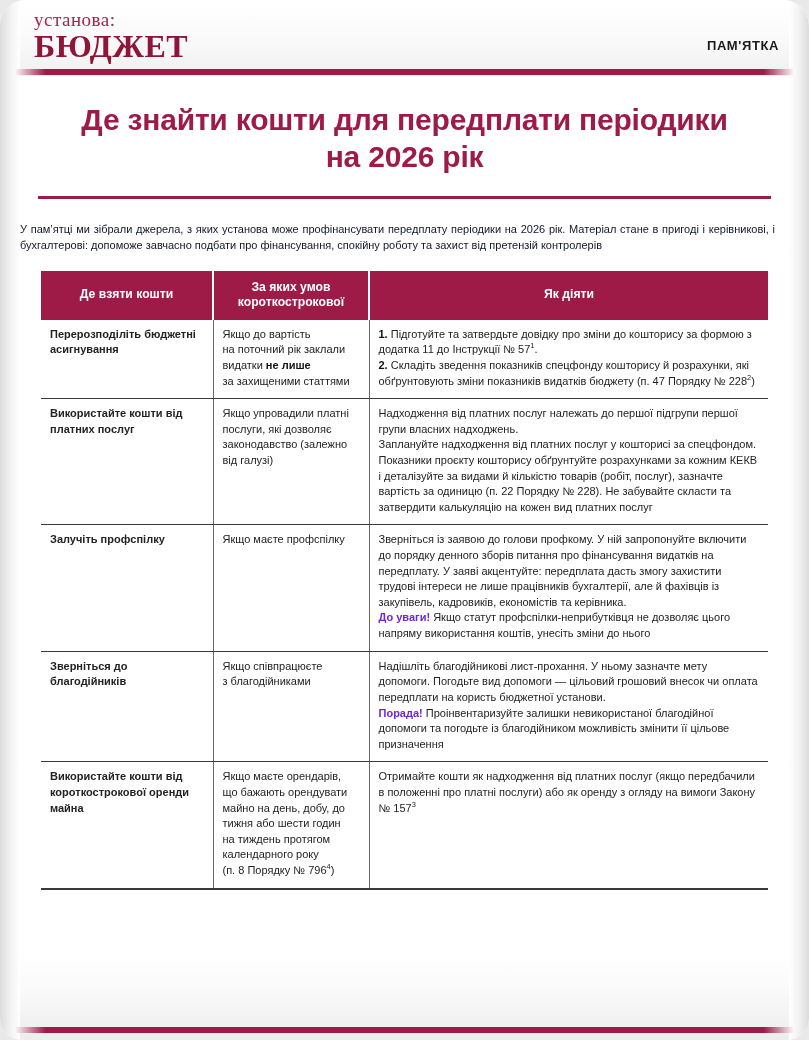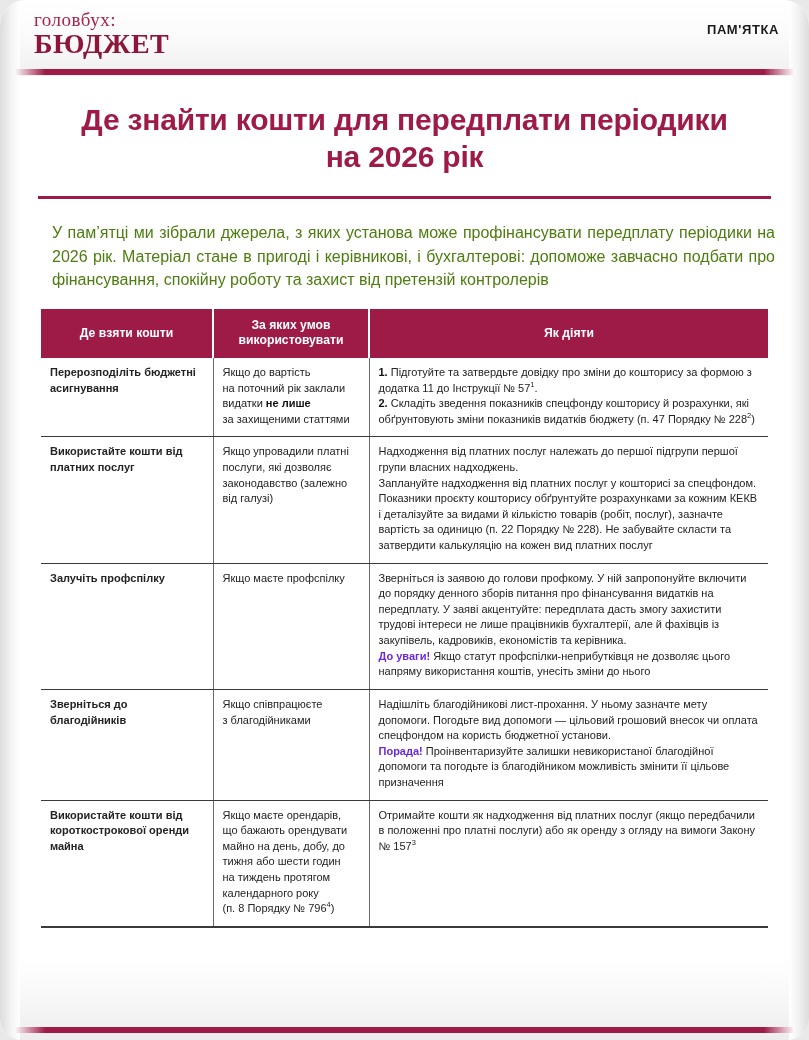--- a/index.html
+++ b/index.html
@@ -66,31 +66,31 @@
     font-family: "Liberation Serif", serif;
     font-size: 19px;
     letter-spacing: 0.5px;
     color: #a8234c;
     display: block;
     margin-bottom: 1px;
   }
   .logo-bottom {
     font-family: "Liberation Serif", serif;
     font-weight: bold;
-    font-size: 28px;
+    font-size: 32px;
     letter-spacing: 0.5px;
     color: #8d1639;
     display: block;
   }
   .header-tag {
     font-size: 13px;
     font-weight: bold;
     letter-spacing: 0.6px;
     color: #1a1a1a;
-    margin-top: 12px;
+    margin-top: 28px;
   }
   .header-rule {
     position: relative;
     z-index: 3;
     height: 6px;
     margin: 1px 14px 0 14px;
     background: linear-gradient(90deg, #ffffff 0%, #9e1b47 4%, #9e1b47 96%, #ffffff 100%);
   }
 
   
@@ -111,24 +111,24 @@
   .title-rule {
     margin: 21px 38px 0 38px;
     height: 3px;
     background: #9e1b47;
   }
 
   
   .intro {
     position: relative;
     z-index: 3;
-    margin: 22px 34px 0 52px;
-    font-size: 16px;
+    margin: 22px 34px 0 20px;
+    font-size: 11px;
     line-height: 1.47;
-    color: #4d7c0f;
+    color: #0f172a;
     text-align: justify;
   }
 
   
   .tbl-wrap {
     position: relative;
     z-index: 3;
     margin: 17px 41px 12px 41px;
   }
   table.memo {
@@ -189,21 +189,21 @@
 </style>
 </head>
 <body>
 
 <div class="page">
   <div class="edge-l"></div>
   <div class="edge-r"></div>
 
   <div class="header">
     <div class="logo">
-      <span class="logo-top">головбух:</span>
+      <span class="logo-top">установа:</span>
       <span class="logo-bottom">БЮДЖЕТ</span>
     </div>
     <div class="header-tag">ПАМ'ЯТКА</div>
   </div>
   <div class="header-rule"></div>
 
   <div class="title-wrap">
     <h1 class="title">
       <span>Де знайти кошти для передплати періодики</span><br>
       <span>на 2026 рік</span>
@@ -216,21 +216,21 @@
   <div class="tbl-wrap">
     <table class="memo">
       <colgroup>
           <col class="c1">
           <col class="c2">
           <col class="c3">
         </colgroup>
       <thead>
         <tr>
           <th>Де взяти кошти</th>
-          <th>За яких умов використовувати</th>
+          <th>За яких умов короткострокової</th>
           <th>Як діяти</th>
         </tr>
       </thead>
       <tbody>
 
         <tr>
           <td class="col-what">
             <span>Перерозподіліть бюджетні асигнування</span>
           </td>
           <td class="col-when">
@@ -276,21 +276,21 @@
 
         <tr>
           <td class="col-what">
             <span>Зверніться до благодійників</span>
           </td>
           <td class="col-when">
             <span>Якщо співпрацюєте</span><br>
             <span>з благодійниками</span>
           </td>
           <td class="col-how">
-            <div>Надішліть благодійникові лист-прохання. У ньому зазначте мету допомоги. Погодьте вид допомоги — цільовий грошовий внесок чи оплата спецфондом на користь бюджетної установи.</div>
+            <div>Надішліть благодійникові лист-прохання. У ньому зазначте мету допомоги. Погодьте вид допомоги — цільовий грошовий внесок чи оплата передплати на користь бюджетної установи.</div>
             <div><span class="accent">Порада!</span> <span>Проінвентаризуйте залишки невикористаної благодійної допомоги та погодьте із благодійником можливість змінити її цільове призначення</span></div>
           </td>
         </tr>
 
         <tr>
           <td class="col-what">
             <span>Використайте кошти від короткострокової оренди майна</span>
           </td>
           <td class="col-when">
             <span>Якщо маєте орендарів,</span><br>

